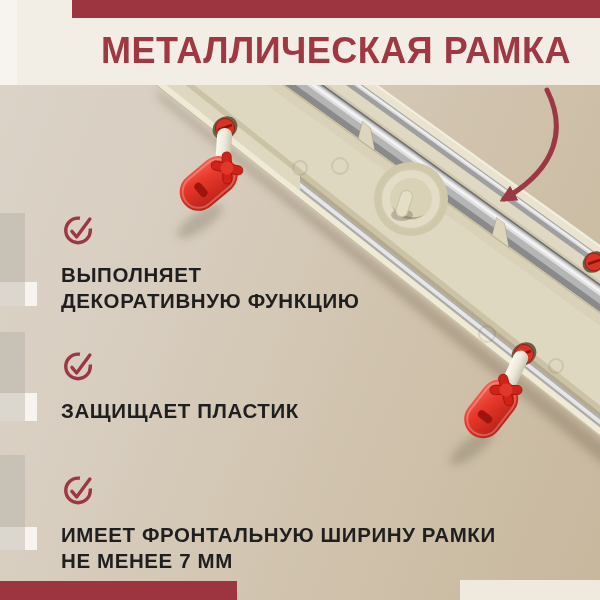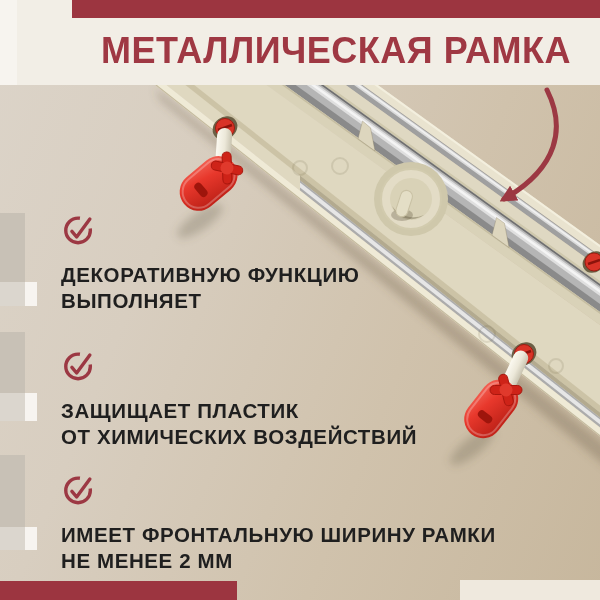--- a/index.html
+++ b/index.html
@@ -182,38 +182,37 @@
   <div class="band"></div>
   <div class="corner-strip"></div>
   <div class="top-bar"></div>
   <h1 class="title">МЕТАЛЛИЧЕСКАЯ РАМКА</h1>
 
   <section class="feature f1">
     <svg class="check" viewBox="0 0 36 36">
       <circle cx="17" cy="19.5" r="13" fill="none" stroke="#9C3843" stroke-width="3.6" pathLength="100" stroke-dasharray="80 20" stroke-dashoffset="2.5"></circle>
       <polyline points="10.5,20.5 15.5,26.5 29.5,7.5" fill="none" stroke="#9C3843" stroke-width="3.6" stroke-linecap="round" stroke-linejoin="round"></polyline>
     </svg>
+    <p>ВЫПОЛНЯЕТ</p>
     <p>ДЕКОРАТИВНУЮ ФУНКЦИЮ</p>
-    <p>ВЫПОЛНЯЕТ</p>
   </section>
 
   <section class="feature f2">
     <svg class="check" viewBox="0 0 36 36">
       <circle cx="17" cy="19.5" r="13" fill="none" stroke="#9C3843" stroke-width="3.6" pathLength="100" stroke-dasharray="80 20" stroke-dashoffset="2.5"></circle>
       <polyline points="10.5,20.5 15.5,26.5 29.5,7.5" fill="none" stroke="#9C3843" stroke-width="3.6" stroke-linecap="round" stroke-linejoin="round"></polyline>
     </svg>
     <p>ЗАЩИЩАЕТ ПЛАСТИК</p>
-    <p>ОТ ХИМИЧЕСКИХ ВОЗДЕЙСТВИЙ</p>
   </section>
 
   <section class="feature f3">
     <svg class="check" viewBox="0 0 36 36">
       <circle cx="17" cy="19.5" r="13" fill="none" stroke="#9C3843" stroke-width="3.6" pathLength="100" stroke-dasharray="80 20" stroke-dashoffset="2.5"></circle>
       <polyline points="10.5,20.5 15.5,26.5 29.5,7.5" fill="none" stroke="#9C3843" stroke-width="3.6" stroke-linecap="round" stroke-linejoin="round"></polyline>
     </svg>
     <p>ИМЕЕТ ФРОНТАЛЬНУЮ ШИРИНУ РАМКИ</p>
-    <p>НЕ МЕНЕЕ 2 ММ</p>
+    <p>НЕ МЕНЕЕ 7 ММ</p>
   </section>
 
   <div class="bottom-bar"></div>
   <div class="bottom-cream"></div>
 
 </div>
 
 </body></html>

